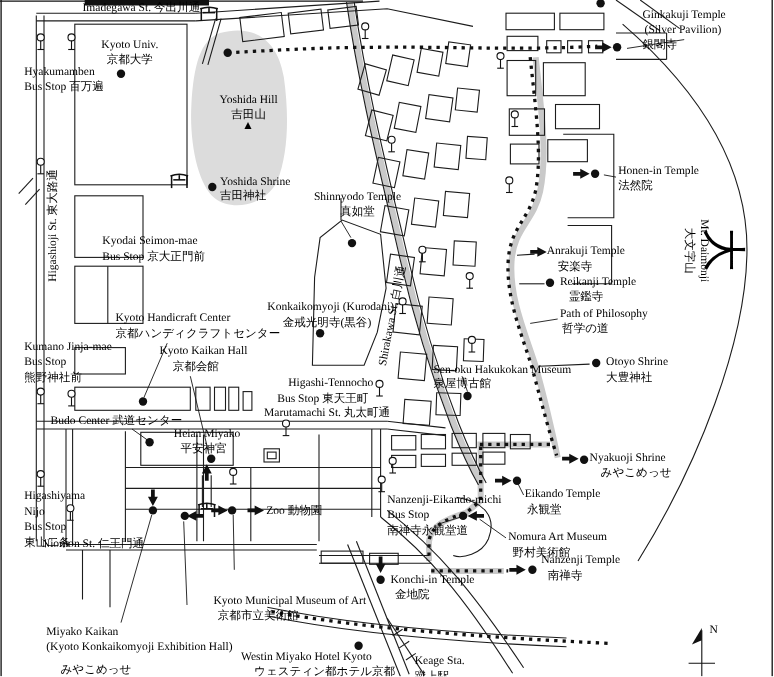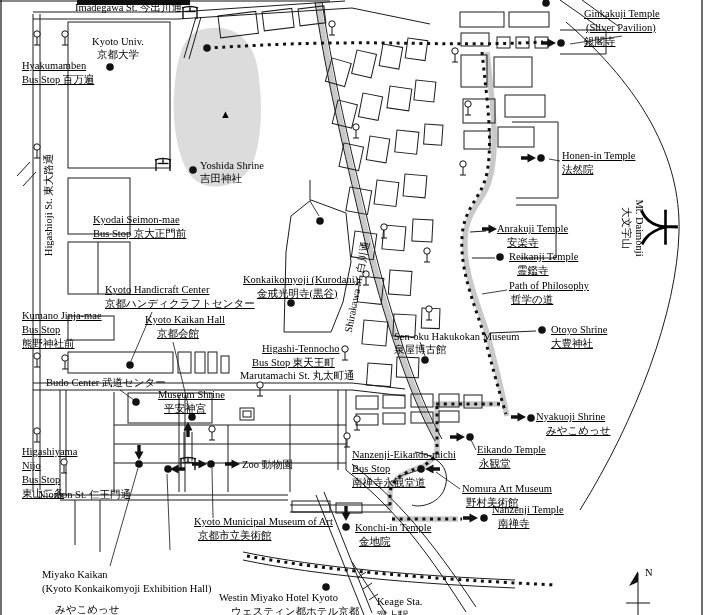--- a/index.html
+++ b/index.html
@@ -1,20 +1,20 @@
 <!DOCTYPE html>
 <html><head>
 <meta charset="utf-8">
 <style>
   html,body{margin:0;padding:0;background:#fff;}
   .stage{position:relative;width:704px;height:615px;background:#fff;overflow:hidden;
          font-family:"Liberation Serif","DejaVu Serif",serif;color:#000;}
   .stage svg{position:absolute;left:0;top:0;}
   .lbl{position:absolute;font-size:10.5px;line-height:13px;white-space:nowrap;}
-  .lh14{line-height:14px;text-decoration:underline;}
+  .lh14{line-height:14px;}
   .c{text-align:center;}
   .rotc{transform:translate(-50%,-50%) rotate(-90deg);}
 </style>
 </head>
 <body>
 
 <div class="stage">
 
 <svg width="704" height="615" viewBox="0 0 704 615">
   <defs>
@@ -307,28 +307,36 @@
 <div class="lbl c" style="left:80px;top:35px;width:76px">
   <div>Kyoto Univ.</div>
   <div>京都大学</div>
 </div>
 
 <div class="lbl lh14" style="left:22px;top:59px">
   <div>Hyakumamben</div>
   <div>Bus Stop 百万遍</div>
 </div>
 
+<div class="lbl c" style="left:186px;top:85px;width:80px">
+  <div>Yoshida Hill</div>
+  <div>吉田山</div>
+</div>
 
 <div class="lbl" style="left:220px;top:108px;font-size:11px">▲</div>
 
 <div class="lbl" style="left:200px;top:159px">
   <div>Yoshida Shrine</div>
   <div>吉田神社</div>
 </div>
 
+<div class="lbl c" style="left:282px;top:173px;width:86px">
+  <div>Shinnyodo Temple</div>
+  <div>真如堂</div>
+</div>
 
 <div class="lbl lh14" style="left:584px;top:7px">
   <div>Ginkakuji Temple</div>
   <div style="padding-left:2px">(Silver Pavilion)</div>
   <div>銀閣寺</div>
 </div>
 
 <div class="lbl lh14" style="left:562px;top:149px">
   <div>Honen-in Temple</div>
   <div>法然院</div>
@@ -398,21 +406,21 @@
 <div class="lbl lh14" style="left:252px;top:342px">
   <div style="padding-left:10px">Higashi-Tennocho</div>
   <div>Bus Stop 東天王町</div>
 </div>
 
 <div class="lbl" style="left:240px;top:369px">Marutamachi St. 丸太町通</div>
 
 <div class="lbl" style="left:46px;top:376px">Budo Center 武道センター</div>
 
 <div class="lbl lh14" style="left:158px;top:388px">
-  <div>Museum Shrine</div>
+  <div>Heian Miyako</div>
   <div style="padding-left:6px">平安神宮</div>
 </div>
 
 <div class="lbl lh14" style="left:536px;top:410px">
   <div>Nyakuoji Shrine</div>
   <div style="padding-left:10px">みやこめっせ</div>
 </div>
 
 <div class="lbl lh14" style="left:477px;top:443px">
   <div>Eikando Temple</div>
@@ -434,21 +442,21 @@
 
 <div class="lbl" style="left:38px;top:488px">Niomon St. 仁王門通</div>
 
 <div class="lbl" style="left:242px;top:458px">Zoo 動物園</div>
 
 <div class="lbl lh14" style="left:462px;top:482px">
   <div>Nomura Art Museum</div>
   <div style="padding-left:4px">野村美術館</div>
 </div>
 
-<div class="lbl lh14" style="left:194px;top:515px">
+<div class="lbl lh14" style="left:194px;top:540px">
   <div>Kyoto Municipal Museum of Art</div>
   <div style="padding-left:4px">京都市立美術館</div>
 </div>
 
 <div class="lbl lh14" style="left:492px;top:503px">
   <div>Nanzenji Temple</div>
   <div style="padding-left:6px">南禅寺</div>
 </div>
 
 <div class="lbl lh14" style="left:355px;top:521px">

